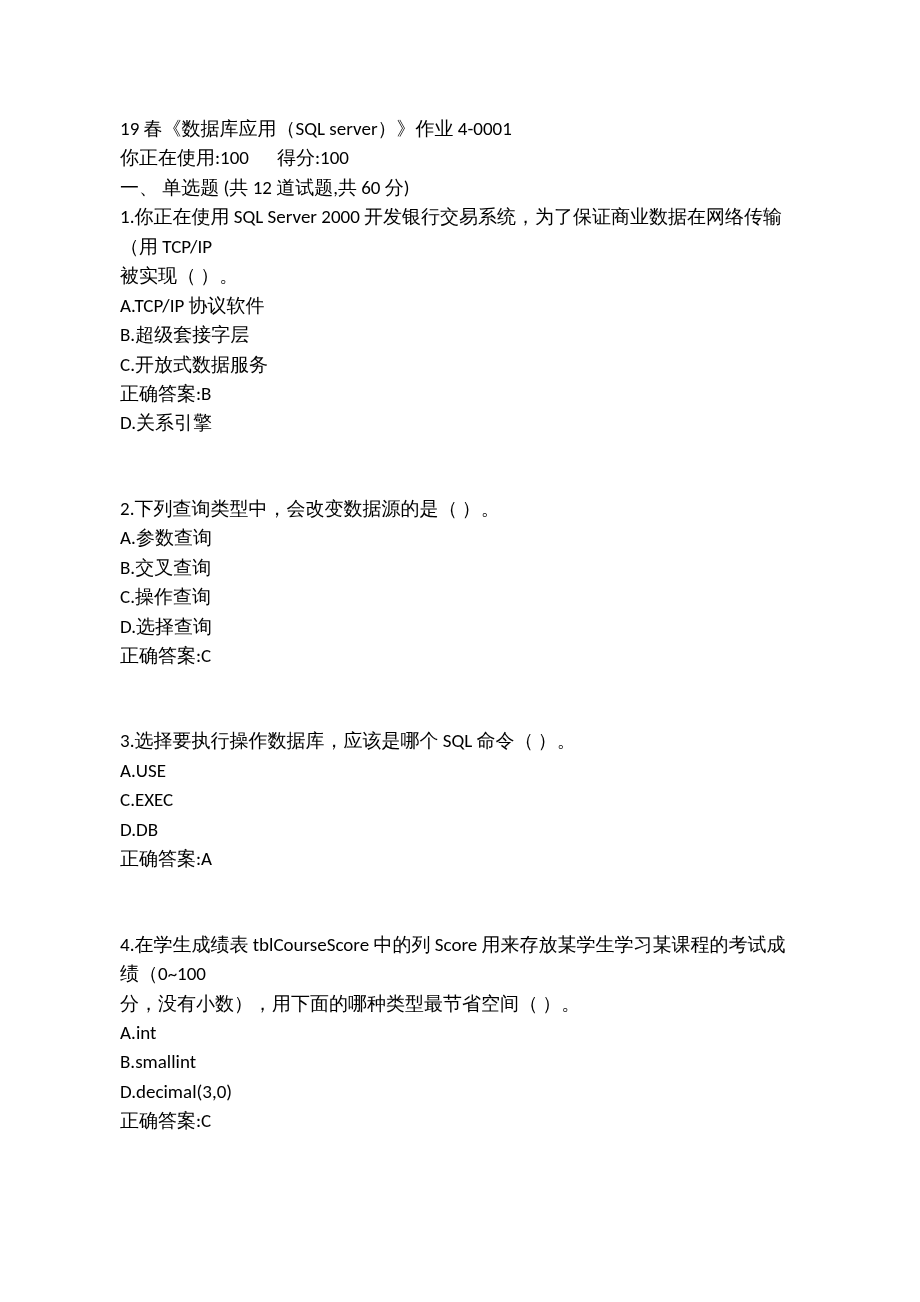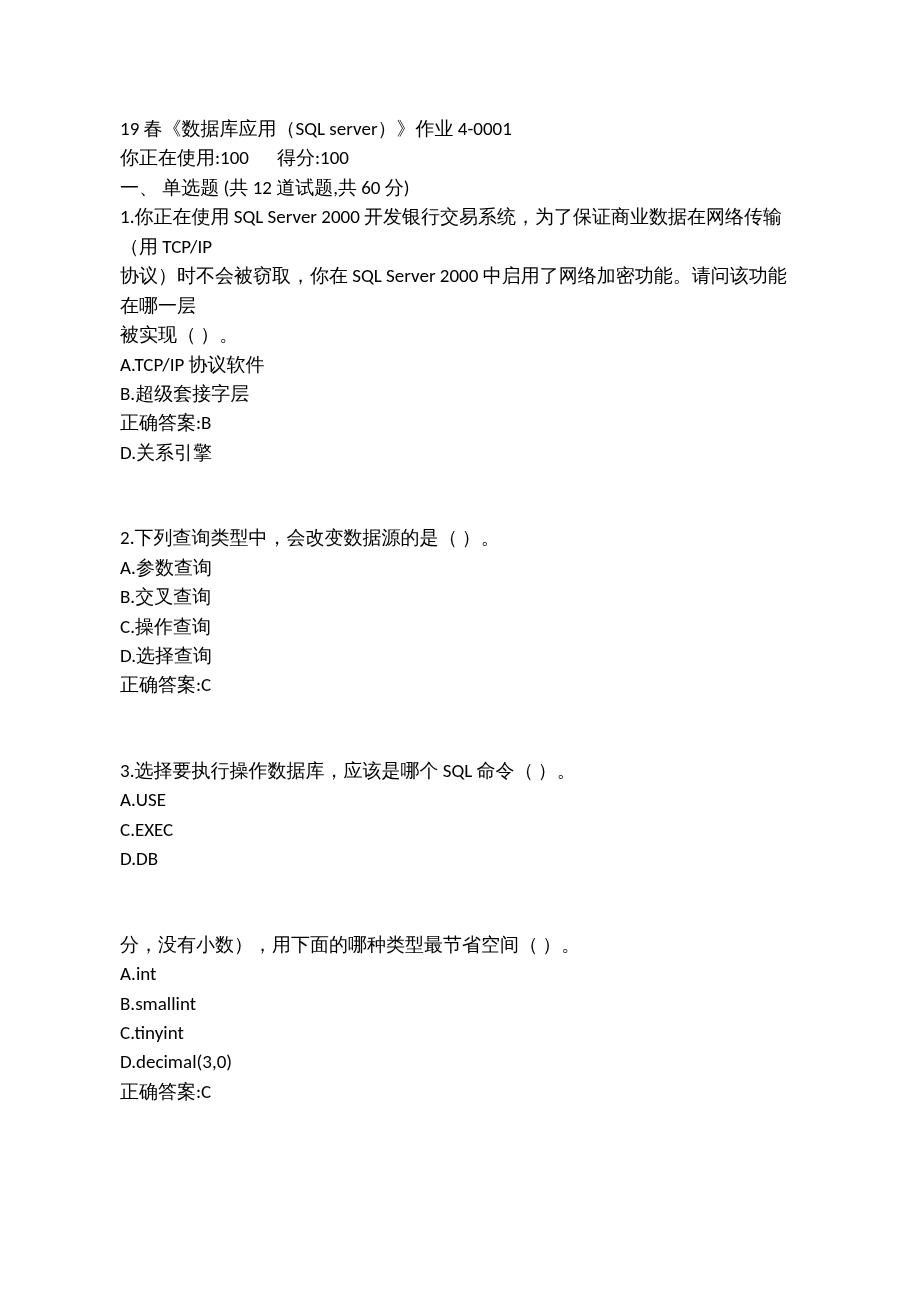--- a/index.html
+++ b/index.html
@@ -35,41 +35,42 @@
   <span class="line">19 春《数据库应用（SQL server）》作业 4-0001</span>
 
   <span class="line">
     <span>你正在使用:</span><span>100</span><span class="indent-gap"></span><span>得分:</span><span>100</span>
   </span>
 
   <span class="line">一、  单选题 (共  12  道试题,共  60  分)</span>
 
   <div id="questions-container">
       <span class="line">1.你正在使用 SQL Server 2000 开发银行交易系统，为了保证商业数据在网络传输（用 TCP/IP</span>
-      <span class="line">协议）时不会被窃取，你在 SQL Server 2000 中启用了网络加密功能。请问该功能在哪一层</span>
       <span class="line">被实现（ ）。</span>
       <span class="line">A.TCP/IP 协议软件</span>
       <span class="line">B.超级套接字层</span>
+      <span class="line">C.开放式数据服务</span>
       <span class="line">正确答案:B</span>
       <span class="line">D.关系引擎</span>
       <div class="spacer2"></div>
       <span class="line">2.下列查询类型中，会改变数据源的是（ ）。</span>
       <span class="line">A.参数查询</span>
       <span class="line">B.交叉查询</span>
       <span class="line">C.操作查询</span>
       <span class="line">D.选择查询</span>
       <span class="line">正确答案:C</span>
       <div class="spacer2"></div>
       <span class="line">3.选择要执行操作数据库，应该是哪个 SQL 命令（ ）。</span>
       <span class="line">A.USE</span>
       <span class="line">C.EXEC</span>
       <span class="line">D.DB</span>
+      <span class="line">正确答案:A</span>
       <div class="spacer2"></div>
+      <span class="line">4.在学生成绩表 tblCourseScore 中的列 Score 用来存放某学生学习某课程的考试成绩（0~100</span>
       <span class="line">分，没有小数），用下面的哪种类型最节省空间（ ）。</span>
       <span class="line">A.int</span>
       <span class="line">B.smallint</span>
-      <span class="line">C.tinyint</span>
       <span class="line">D.decimal(3,0)</span>
       <span class="line">正确答案:C</span>
       <div class="spacer2"></div>
     </div>
 
 </div>
 
 </body></html>

